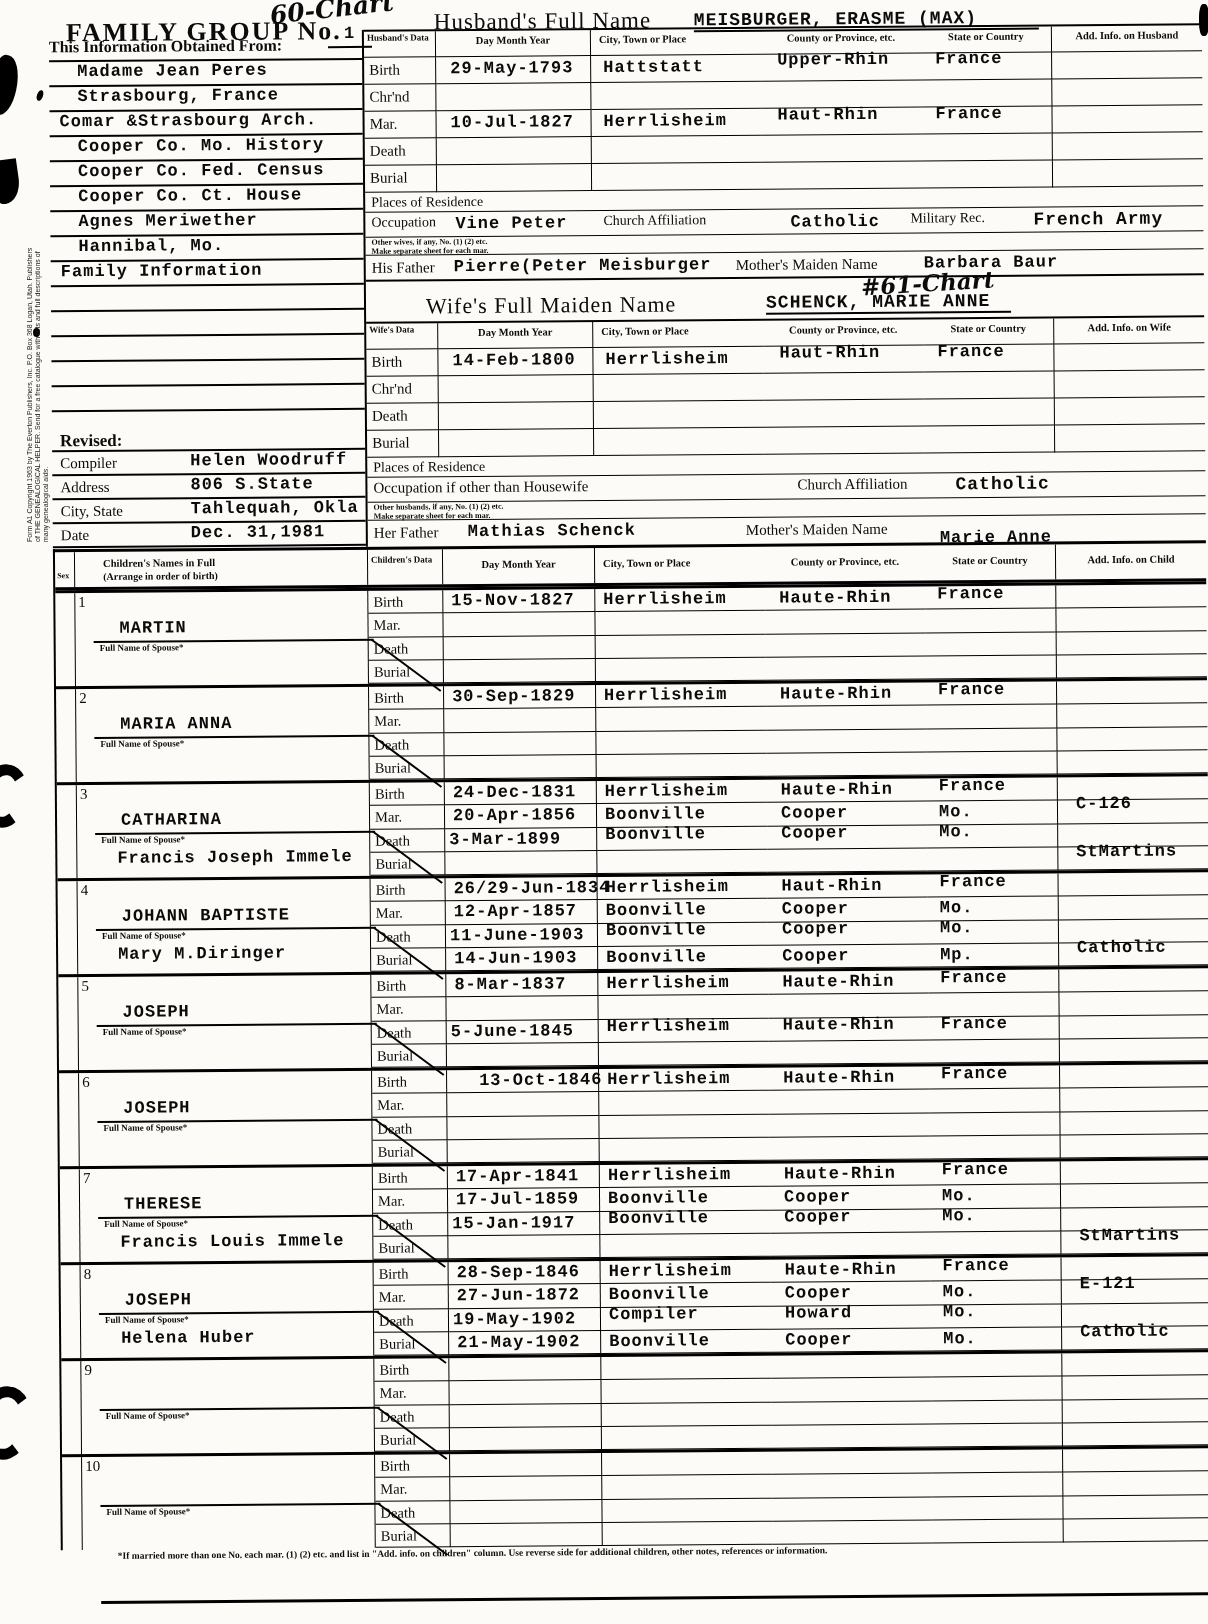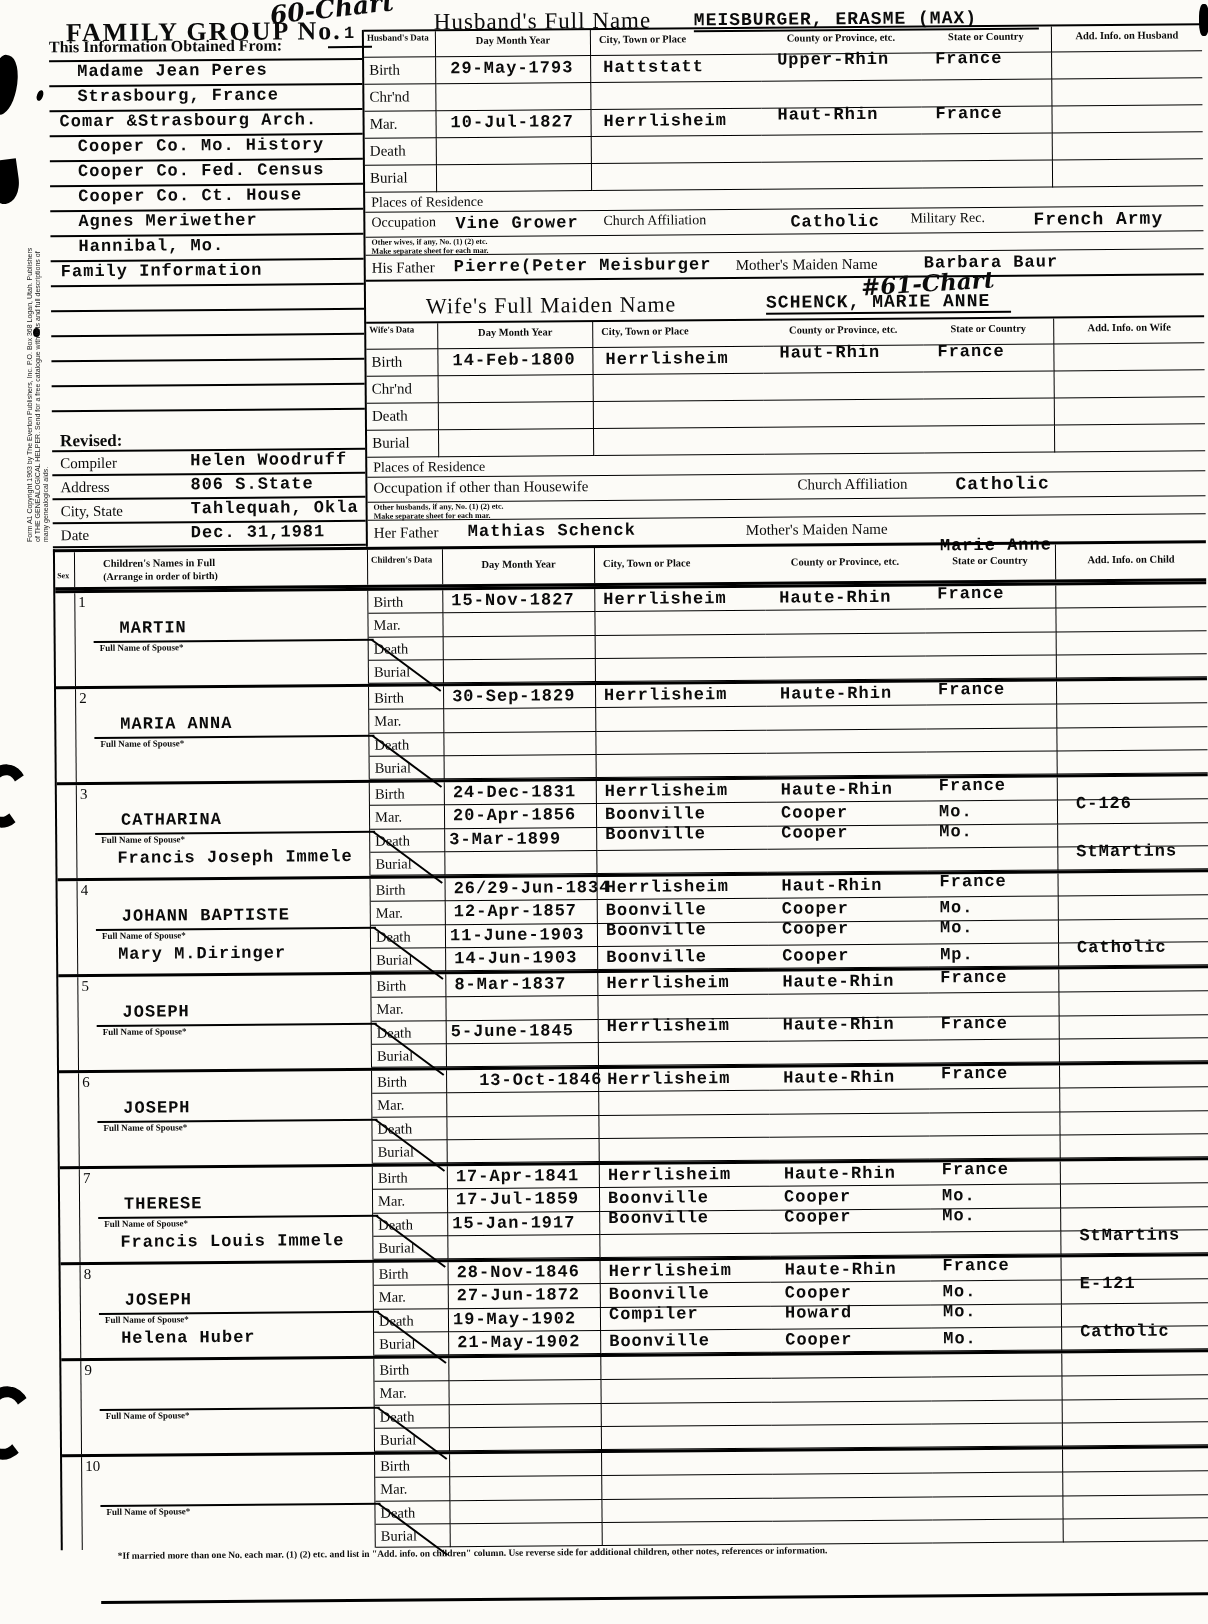--- a/index.html
+++ b/index.html
@@ -202,21 +202,21 @@
           <div class="rc"></div>
           <div class="rc bdr-l"></div>
       </div>
 
       <div class="band" style="height:20px;">
         <span class="plbl">Places of Residence</span>
       </div>
 
       <div class="band" style="height:25px;">
         <span class="plbl">Occupation</span>
-        <span class="abs typed" style="left:90px; top:2px;">Vine Grower</span>
+        <span class="abs typed" style="left:90px; top:2px;">Vine Peter</span>
         <span class="plbl" style="left:238px;">Church Affiliation</span>
         <span class="abs typed" style="left:425px; top:3px;">Catholic</span>
         <span class="plbl" style="left:545px;">Military Rec.</span>
         <span class="abs typed" style="left:668px; top:2px; font-size:18px;">French Army</span>
       </div>
 
       <div class="band" style="height:18px;">
         <span class="abs micro" style="left:6px; top:0;">Other wives, if any, No. (1) (2) etc.</span>
         <span class="abs micro" style="left:6px; top:9px;">Make separate sheet for each mar.</span>
       </div>
@@ -299,21 +299,21 @@
 
       <div class="band" style="height:18px;">
         <span class="abs micro" style="left:6px; top:0;">Other husbands, if any, No. (1) (2) etc.</span>
         <span class="abs micro" style="left:6px; top:9px;">Make separate sheet for each mar.</span>
       </div>
 
       <div class="band" style="height:26px; border-bottom:none;">
         <span class="plbl" style="font-size:15px; top:4px;">Her Father</span>
         <span class="abs typed" style="left:100px; top:2px;">Mathias Schenck</span>
         <span class="plbl" style="left:378px; font-size:15px; top:4px;">Mother's Maiden Name</span>
-        <span class="abs typed" style="left:572px; top:20px;">Marie Anne</span>
+        <span class="abs typed" style="left:572px; top:12px;">Marie Anne</span>
       </div>
     </div>
 
     <div class="abs" style="left:55px; top:545px; width:1153px; border-left:2px solid #000; border-top:3px solid #000;">
       <div class="ch-head">
         <div style="border-right:1px solid #000;"><span class="abs micro" style="position:relative; left:2px; top:12px; font-weight:700;">Sex</span></div>
         <div style="border-right:1px solid #000; position:relative;">
           <span class="abs thdr" style="left:28px; top:6px;">Children's Names in Full</span>
           <span class="abs" style="left:28px; top:19px; font-size:10px; font-weight:700;">(Arrange in order of birth)</span>
         </div>
@@ -956,21 +956,21 @@
         <span class="sp-line"></span>
         <span class="sp-lbl print">Full Name of Spouse*</span>
         <span class="sp-nm typed">Helena Huber</span>
         <span class="diag"></span>
       </div>
       <div class="c-rows">
         <div class="cc bdr-r">
                 <span class="rlab">Birth</span>
               </div>
         <div class="cc bdr-r">
-                <span class="tv typed" style="left:8px;">28-Nov-1846</span>
+                <span class="tv typed" style="left:8px;">28-Sep-1846</span>
               </div>
         <div class="cc">
                 <span class="tv typed" style="left:8px;">Herrlisheim</span>
               </div>
         <div class="cc">
                 <span class="tv typed" style="left:14px;">Haute-Rhin</span>
               </div>
         <div class="cc">
                 <span class="tv typed" style="left:12px; top:-2px;">France</span>
               </div>

